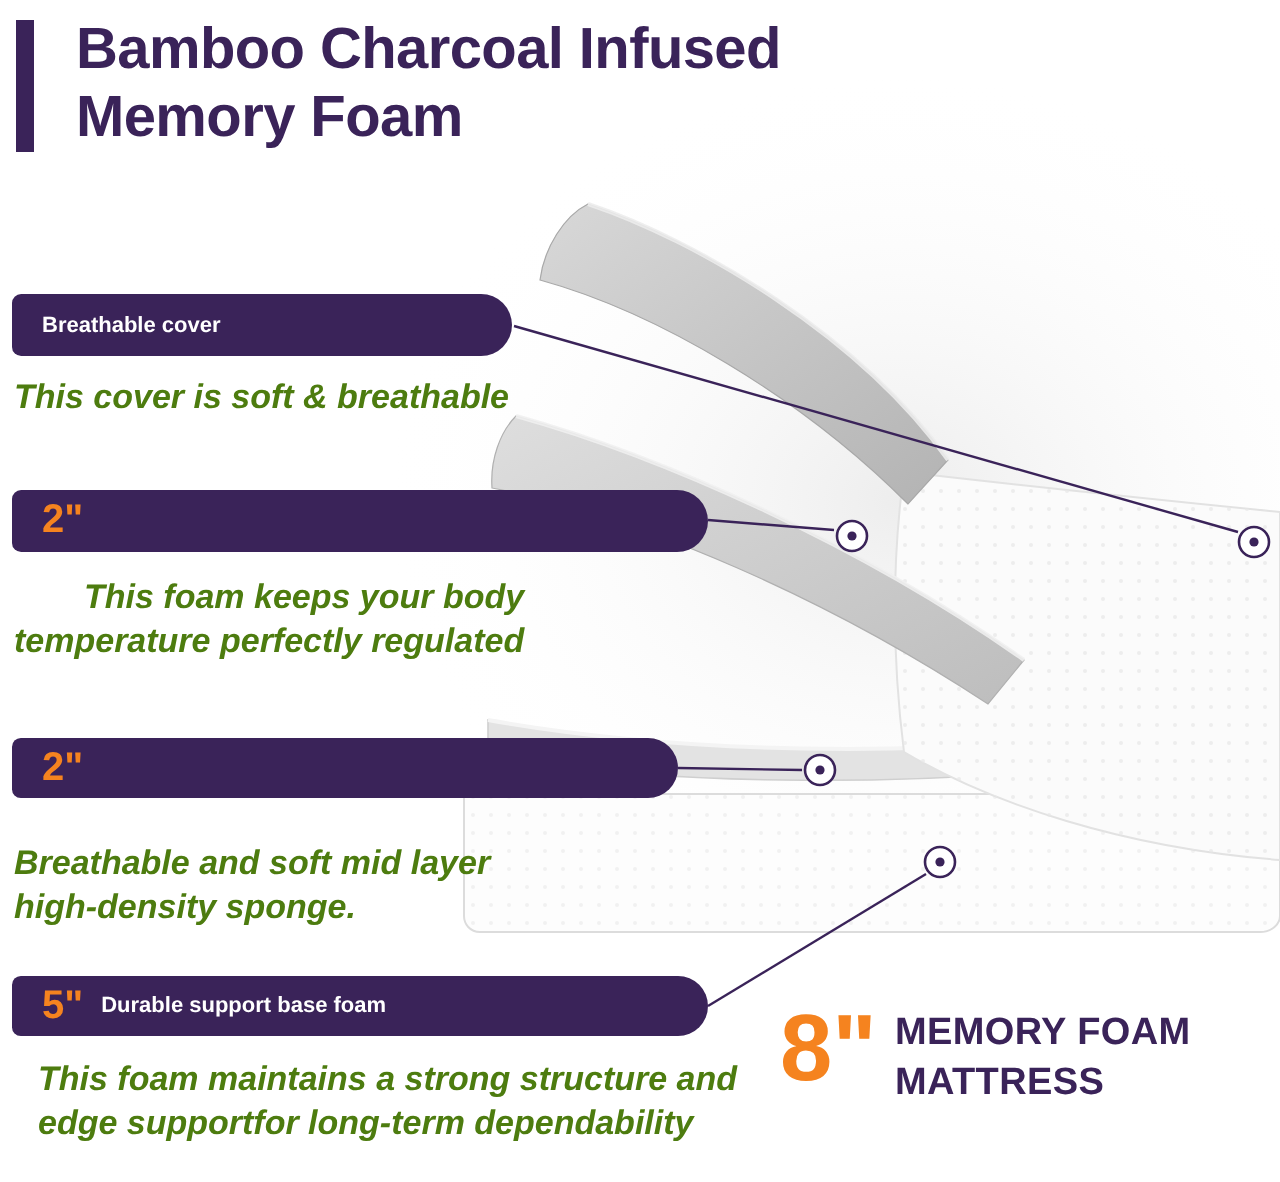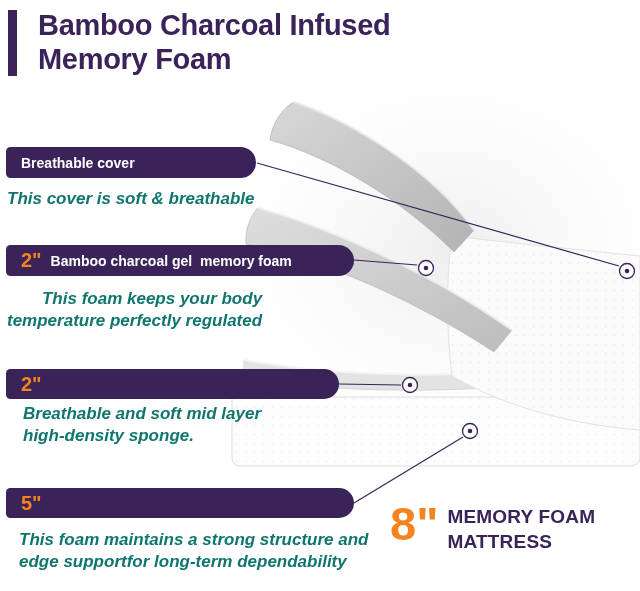--- a/index.html
+++ b/index.html
@@ -17,35 +17,35 @@
     color:var(--purple); font-weight:bold; font-size:29px; line-height:1.18; letter-spacing:-0.3px;
   }
 
   .pill {
     position:absolute; z-index:2; box-sizing:border-box;
     background:var(--purple); color:#fff;
     border-radius:5px 17px 17px 5px;
     display:flex; align-items:center; padding:0 14px 0 15px;
   }
   .pill .size { color:var(--orange); font-size:20px; font-weight:bold; margin-right:9px; white-space:pre; }
-  .pill .label { font-size:14px; font-weight:bold; white-space:pre; }
+  .pill .label { font-size:11px; font-weight:bold; white-space:pre; }
 
   .pill1 { left:6px;  top:147px; width:250px; height:31px; }
   .pill2 { left:6px;  top:245px; width:348px; height:31px; }
   .pill3 { left:6px;  top:369px; width:333px; height:30px; }
   .pill4 { left:6px;  top:488px; width:348px; height:30px; }
 
   .desc {
     position:absolute; left:7px; z-index:2;
-    color:#0f766e; font-weight:bold; font-style:italic;
+    color:#4d7c0f; font-weight:bold; font-style:italic;
     font-size:17px; line-height:1.28; white-space:pre-line;
   }
   .desc1 { top:188px; }
   .desc2 { top:288px;text-align:right; }
-  .desc3 { top:403px;margin-left:16px; }
+  .desc3 { top:421px; }
   .desc4 { top:529px;margin-left:12px; }
 
   .badge { position:absolute; left:390px; top:500px; z-index:2; display:flex; gap:9px; align-items:flex-start; }
   .badge-size { color:var(--orange); font-size:47px; font-weight:bold; line-height:1; }
   .badge-text { color:var(--purple); font-weight:bold; font-size:19px; line-height:1.3; margin-top:5px; letter-spacing:0.2px; }
 
   .leaders path { stroke:var(--purple); stroke-width:1.2; fill:none; }
   .mo { fill:#ffffff; stroke:var(--purple); stroke-width:1.3; }
   .md { fill:var(--purple); }
 </style>
@@ -133,33 +133,33 @@
     <div>Memory Foam</div>
   </div>
 
   <div class="pill pill1">
     <span class="label">Breathable cover</span>
   </div>
   <div class="desc desc1">This cover is soft &amp; breathable</div>
 
   <div class="pill pill2">
     <span class="size">2"</span>
-    <span class="label">Bamboo charcoal gel  memory foam</span>
   </div>
   <div class="desc desc2">This foam keeps your body
 temperature perfectly regulated</div>
 
   <div class="pill pill3">
     <span class="size">2"</span>
   </div>
   <div class="desc desc3">Breathable and soft mid layer
 high-density sponge.</div>
 
   <div class="pill pill4">
     <span class="size">5"</span>
+    <span class="label">Durable support base foam</span>
   </div>
   <div class="desc desc4">This foam maintains a strong structure and
 edge supportfor long-term dependability</div>
 
   <div class="badge">
     <span class="badge-size">8"</span>
     <div class="badge-text">
       <div>MEMORY FOAM</div>
       <div>MATTRESS</div>
     </div>

